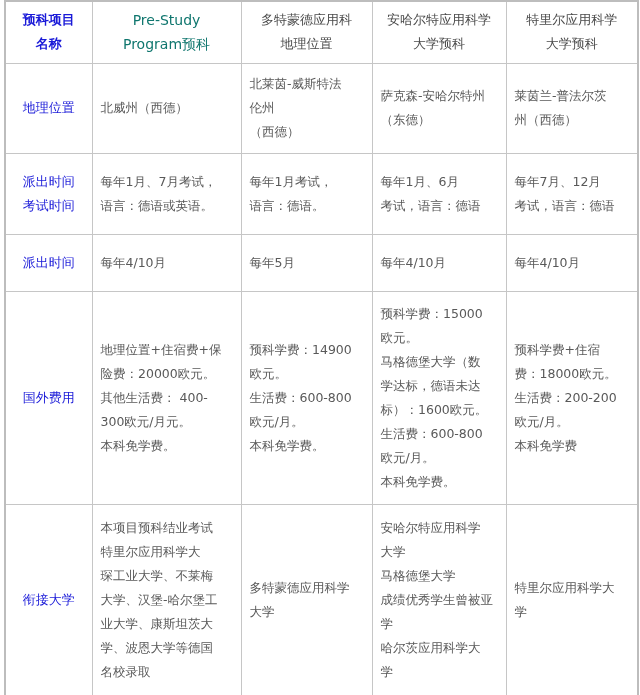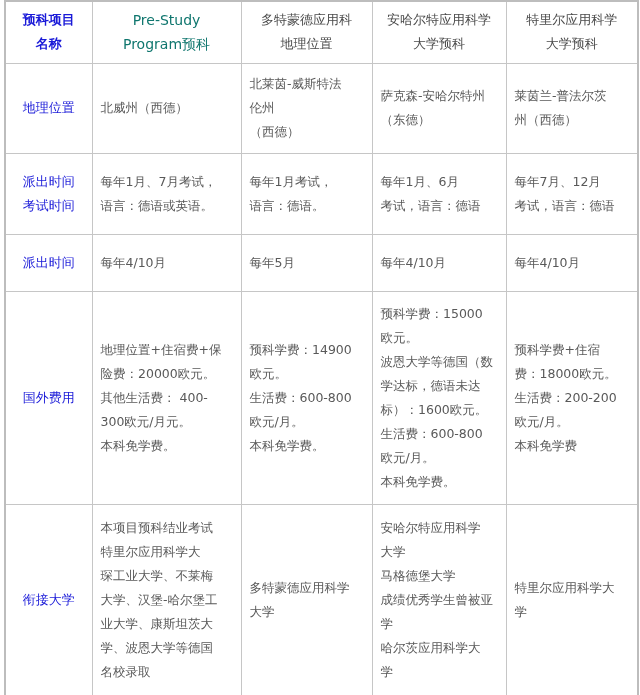--- a/index.html
+++ b/index.html
@@ -193,21 +193,21 @@
         <td>
           <span class="line">预科学费：14900</span>
           <span class="line">欧元。</span>
           <span class="line">生活费：600-800</span>
           <span class="line">欧元/月。</span>
           <span class="line">本科免学费。</span>
         </td>
         <td>
           <span class="line">预科学费：15000</span>
           <span class="line">欧元。</span>
-          <span class="line">波恩大学等德国（数</span>
+          <span class="line">马格德堡大学（数</span>
           <span class="line">学达标，德语未达</span>
           <span class="line">标）：1600欧元。</span>
           <span class="line">生活费：600-800</span>
           <span class="line">欧元/月。</span>
           <span class="line">本科免学费。</span>
         </td>
         <td>
           <span class="line">预科学费+住宿</span>
           <span class="line">费：18000欧元。</span>
           <span class="line">生活费：200-200</span>

